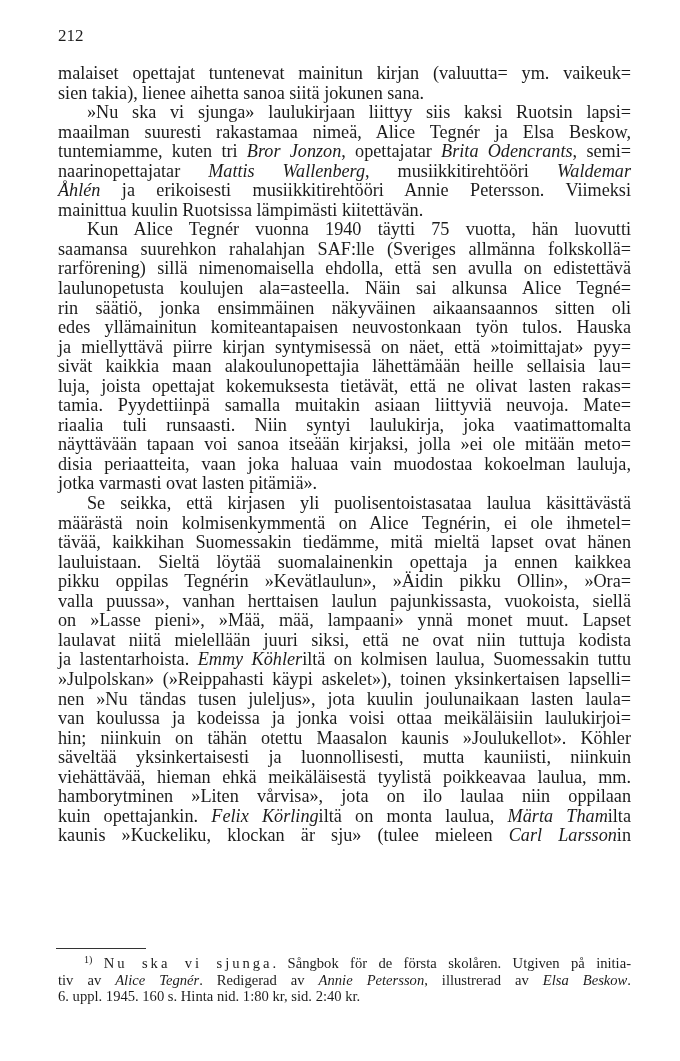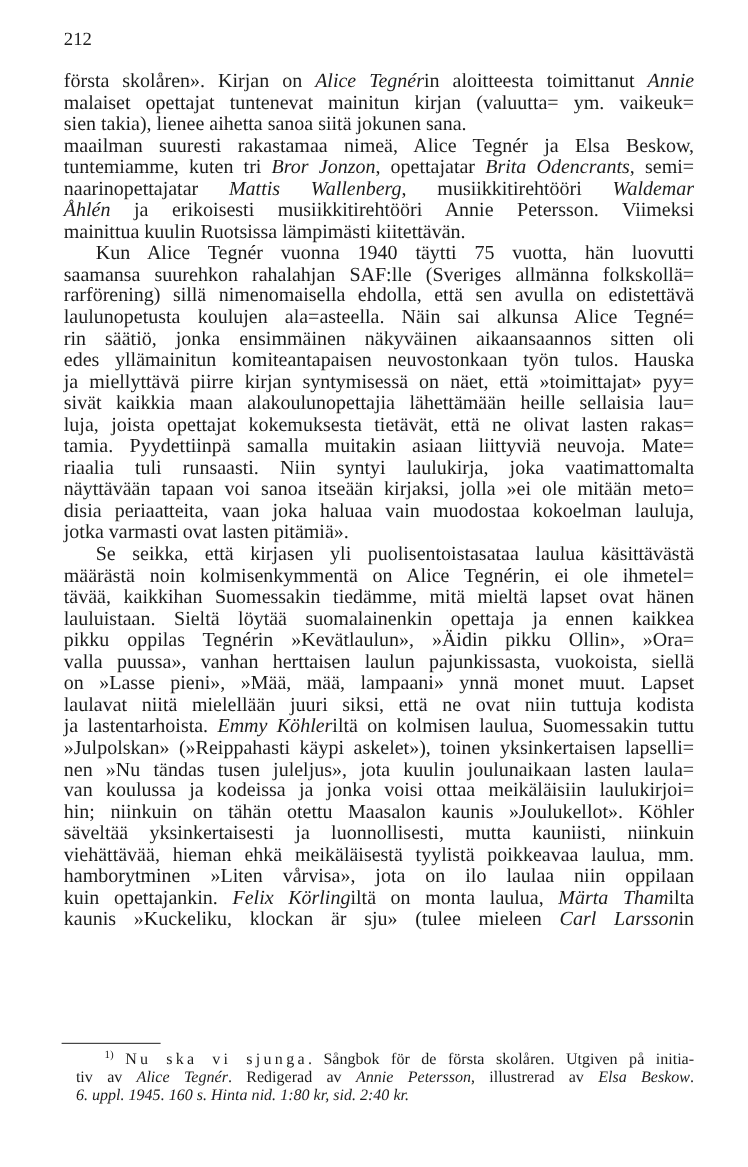--- a/index.html
+++ b/index.html
@@ -9,39 +9,39 @@
   .body-text { position: absolute; left: 58px; top: 64px; width: 573px; }
   .line { height: 19.55px; line-height: 19.55px; font-size: 18.2px; white-space: nowrap;
           text-align: justify; text-align-last: justify; overflow: visible; }
   .line.last { text-align-last: left; }
   .line.indent { padding-left: 29px; }
   .line span.i { font-style: italic; }
   .footnote-rule { position: absolute; left: 56px; top: 948px; width: 90px; height: 0;
                    border-top: 1px solid #333; }
   .footnotes { position: absolute; left: 58px; top: 955px; width: 573px; }
   .fline { height: 16.5px; line-height: 16.5px; font-size: 14.6px; white-space: nowrap;
-           text-align: justify; text-align-last: justify; margin-left: 11px; }
-  .fline.last { text-align-last: left; font-style: italic; }
+           text-align: justify; text-align-last: justify; }
+  .fline.last { text-align-last: left; }
   .fline.indent { padding-left: 26px; }
   .spaced { letter-spacing: 3px; }
   sup { font-size: 10px; line-height: 0; vertical-align: 5px; }
   .i { font-style: italic; }
 </style>
 </head>
 <body>
 
 <div class="page-number">212</div>
 
 <div class="body-text" id="body-text">
     <div>
-      <div class="line"><span>första skolåren». Kirjan on </span><span class="i">Alice Tegnér</span><span>in aloitteesta toimittanut </span><span class="i">Annie</span></div>
       <div class="line"><span>malaiset opettajat tuntenevat mainitun kirjan (valuutta= ym. vaikeuk=</span></div>
       <div class="line last"><span>sien takia), lienee aihetta sanoa siitä jokunen sana.</span></div>
     </div>
     <div>
+      <div class="line indent"><span>»Nu ska vi sjunga» laulukirjaan liittyy siis kaksi Ruotsin lapsi=</span></div>
       <div class="line"><span>maailman suuresti rakastamaa nimeä, Alice Tegnér ja Elsa Beskow,</span></div>
       <div class="line"><span>tuntemiamme, kuten tri </span><span class="i">Bror Jonzon</span><span>, opettajatar </span><span class="i">Brita Odencrants</span><span>, semi=</span></div>
       <div class="line"><span>naarinopettajatar </span><span class="i">Mattis Wallenberg</span><span>, musiikkitirehtööri </span><span class="i">Waldemar</span></div>
       <div class="line"><span class="i">Åhlén</span><span> ja erikoisesti musiikkitirehtööri Annie Petersson.  Viimeksi</span></div>
       <div class="line last"><span>mainittua kuulin Ruotsissa lämpimästi kiitettävän.</span></div>
     </div>
     <div>
       <div class="line indent"><span>Kun Alice Tegnér vuonna 1940 täytti 75 vuotta, hän luovutti</span></div>
       <div class="line"><span>saamansa suurehkon rahalahjan SAF:lle (Sveriges allmänna folkskollä=</span></div>
       <div class="line"><span>rarförening) sillä nimenomaisella ehdolla, että sen avulla on edistettävä</span></div>

